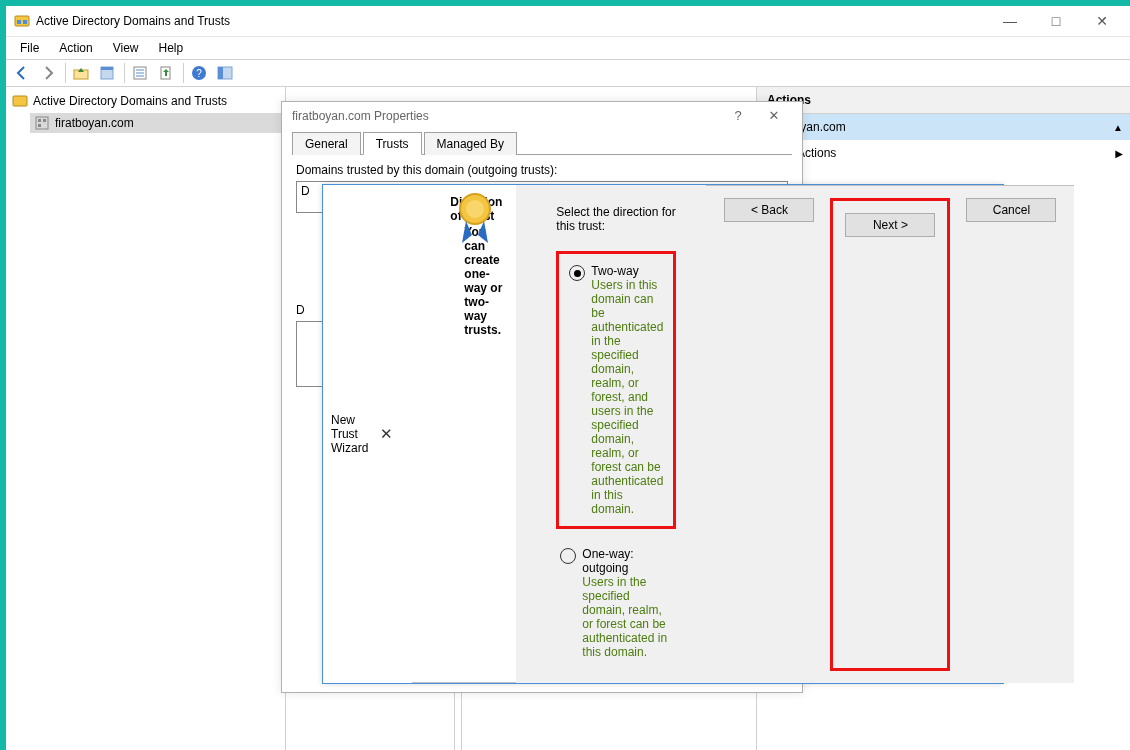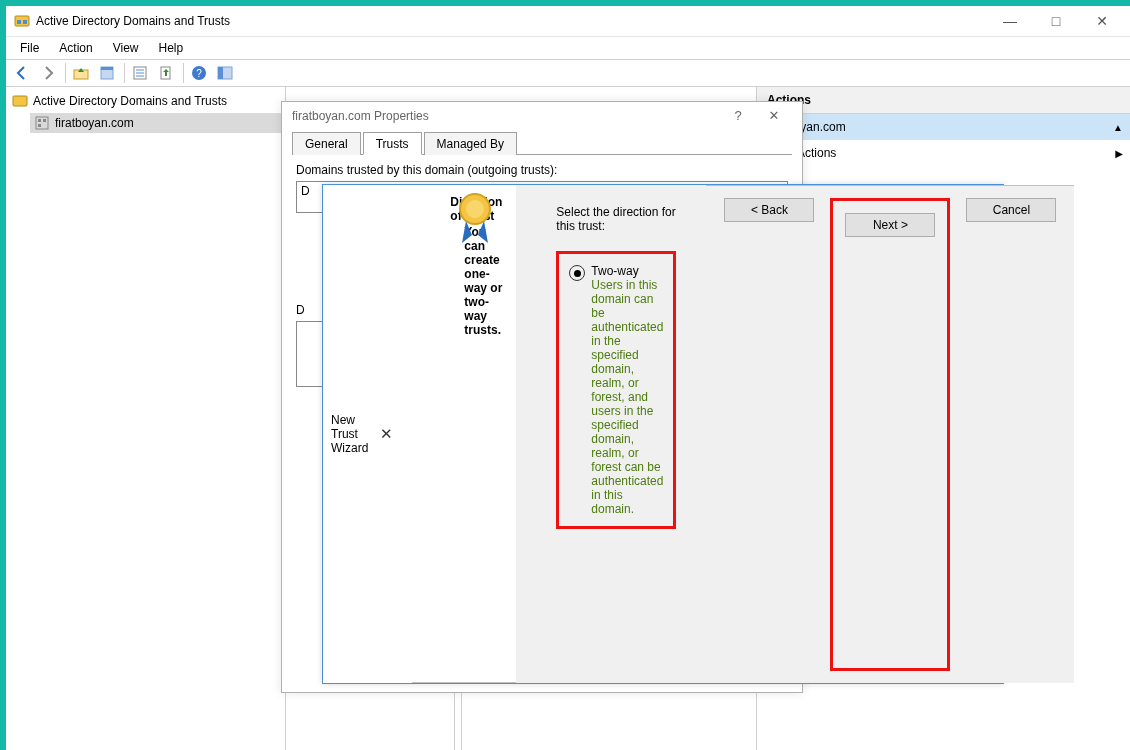--- a/index.html
+++ b/index.html
@@ -223,20 +223,27 @@
         <div class="radio-block" style="margin:0">
           <span class="radio-outer sel"></span>
           <span class="opt">
             <span class="opt-label">Two-way</span>
             <span class="opt-desc">Users in this domain can be authenticated in the specified domain, realm, or forest, and users in the specified domain, realm, or forest can be authenticated in this domain.</span>
           </span>
         </div>
       </div>
 
 
+      <div class="radio-block">
+        <span class="radio-outer"></span>
+        <span class="opt">
+          <span class="opt-label">One-way: outgoing</span>
+          <span class="opt-desc">Users in the specified domain, realm, or forest can be authenticated in this domain.</span>
+        </span>
+      </div>
     </div>
     <div class="wiz-footer">
       <button class="wbtn">&lt; Back</button>
       <span class="nextwrap">
         <button class="wbtn">Next &gt;</button>
       </span>
       <button class="wbtn">Cancel</button>
     </div>
   </div>
 

